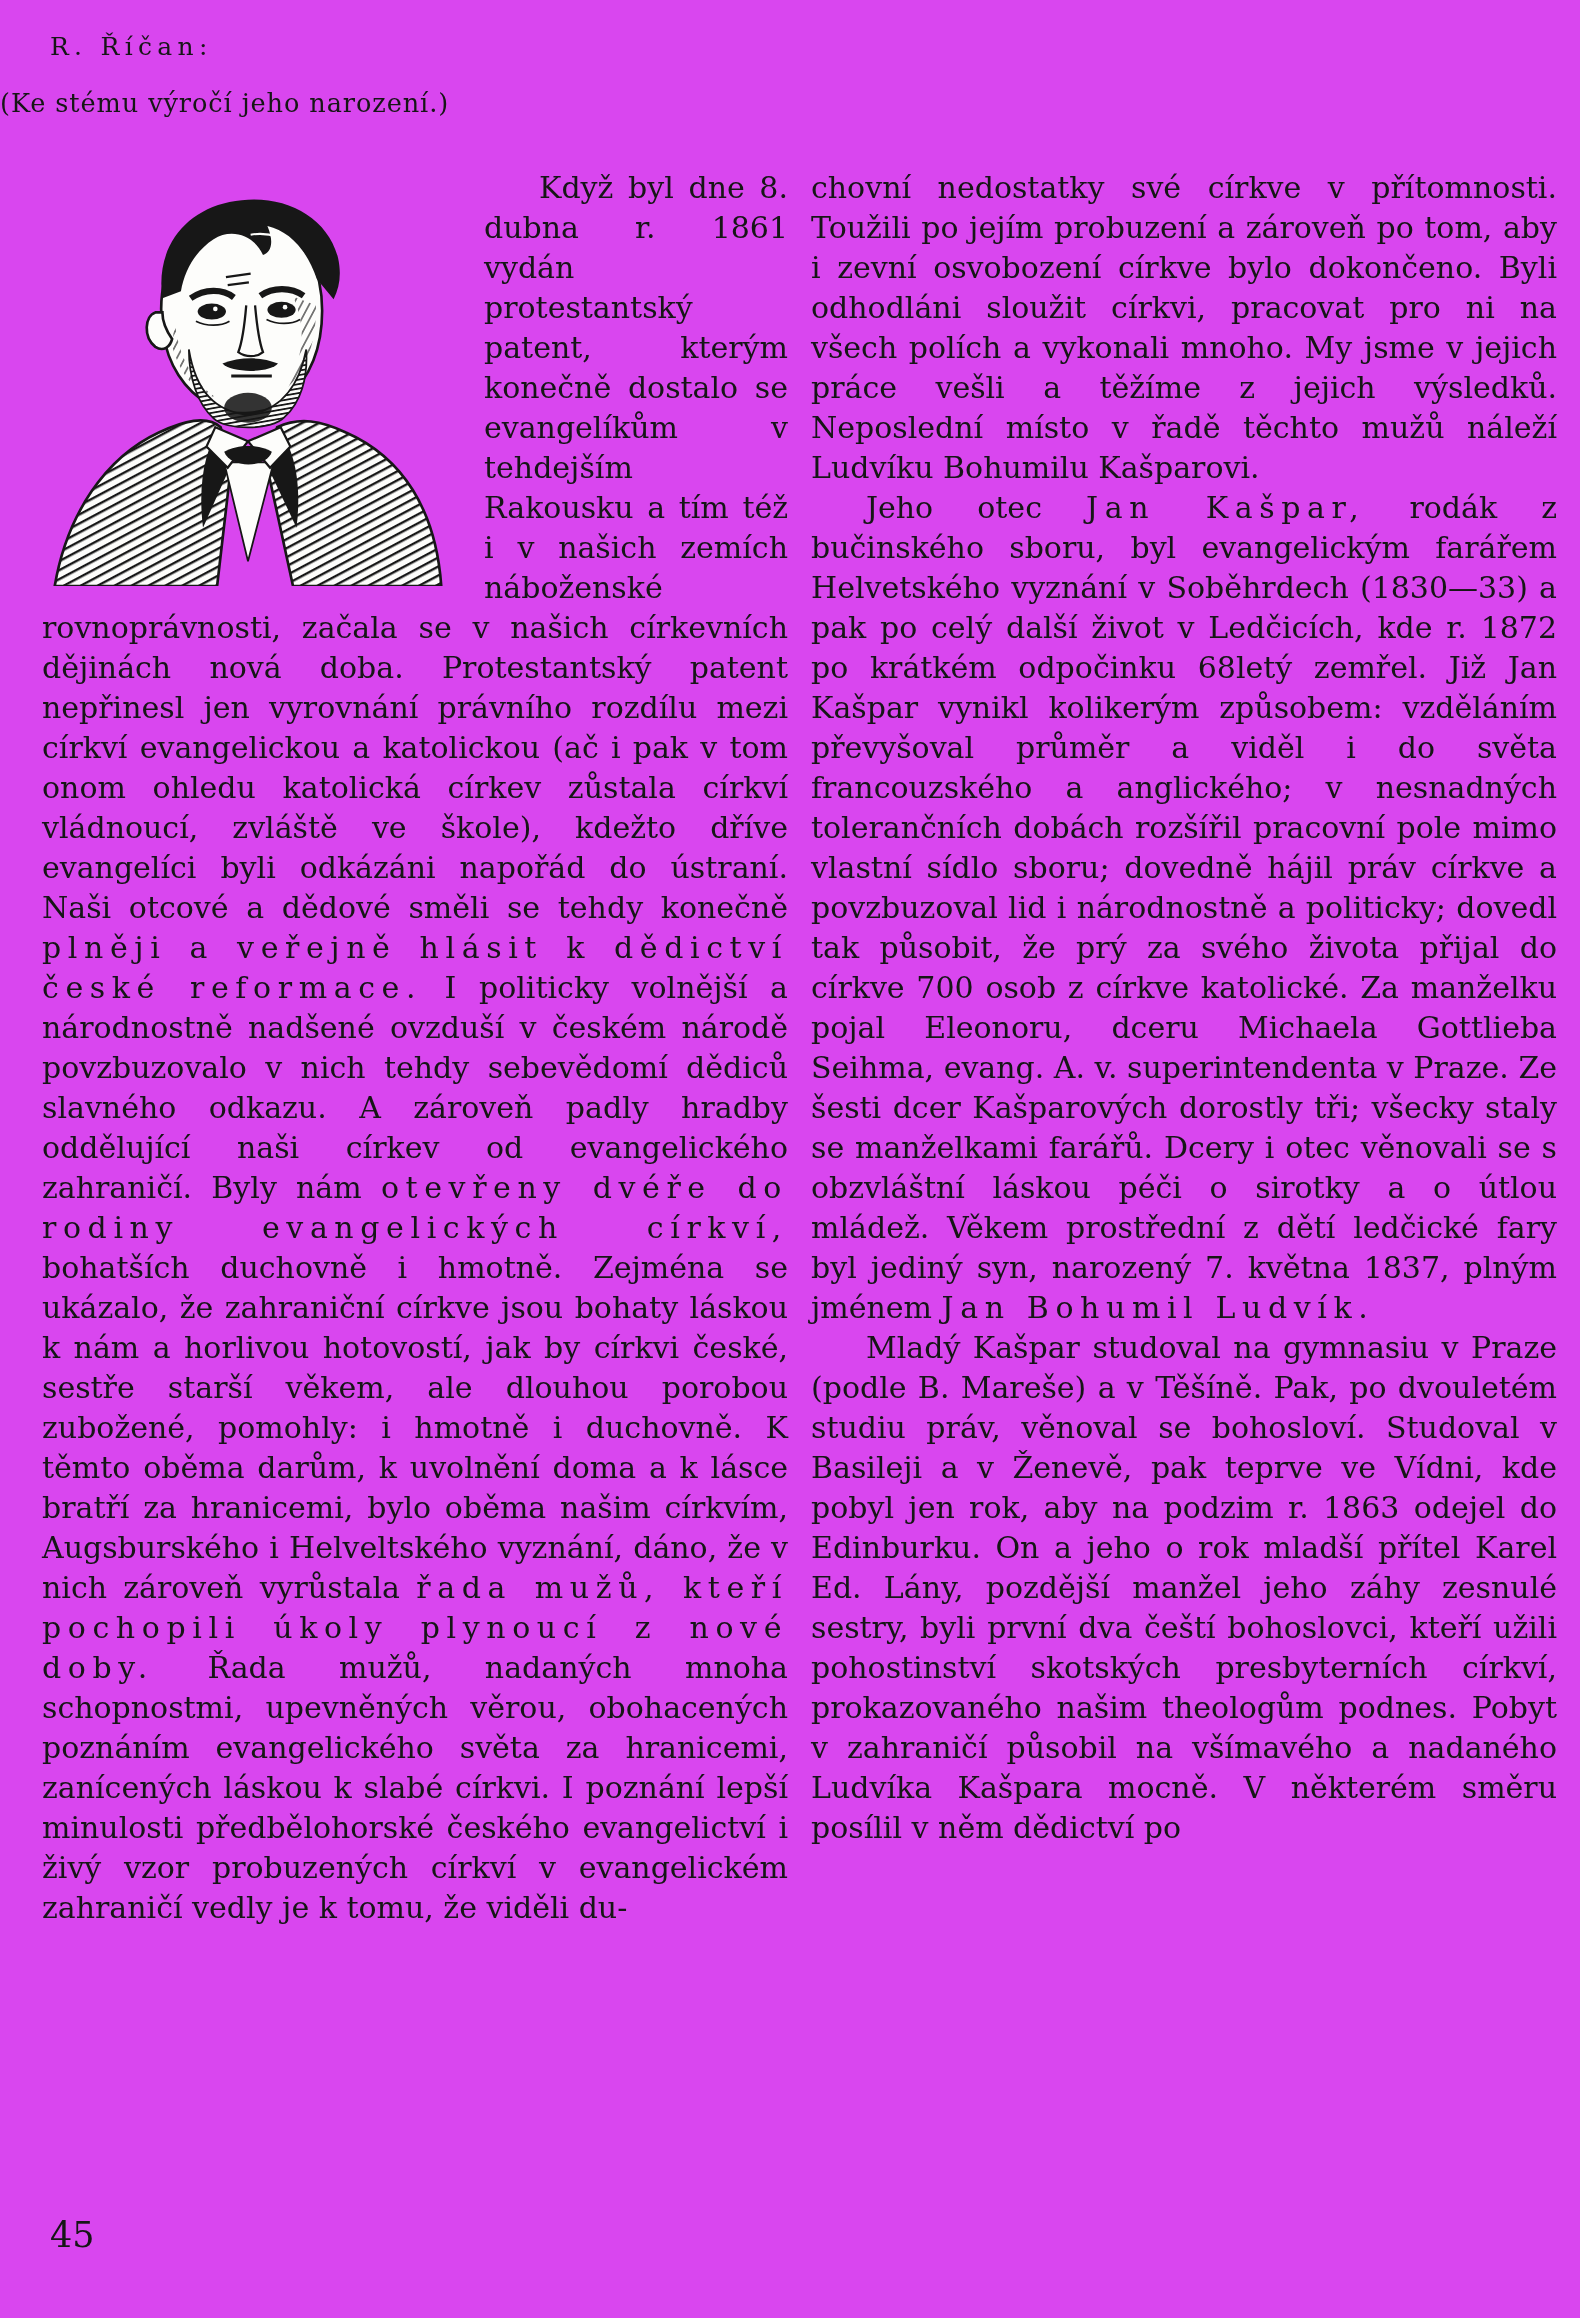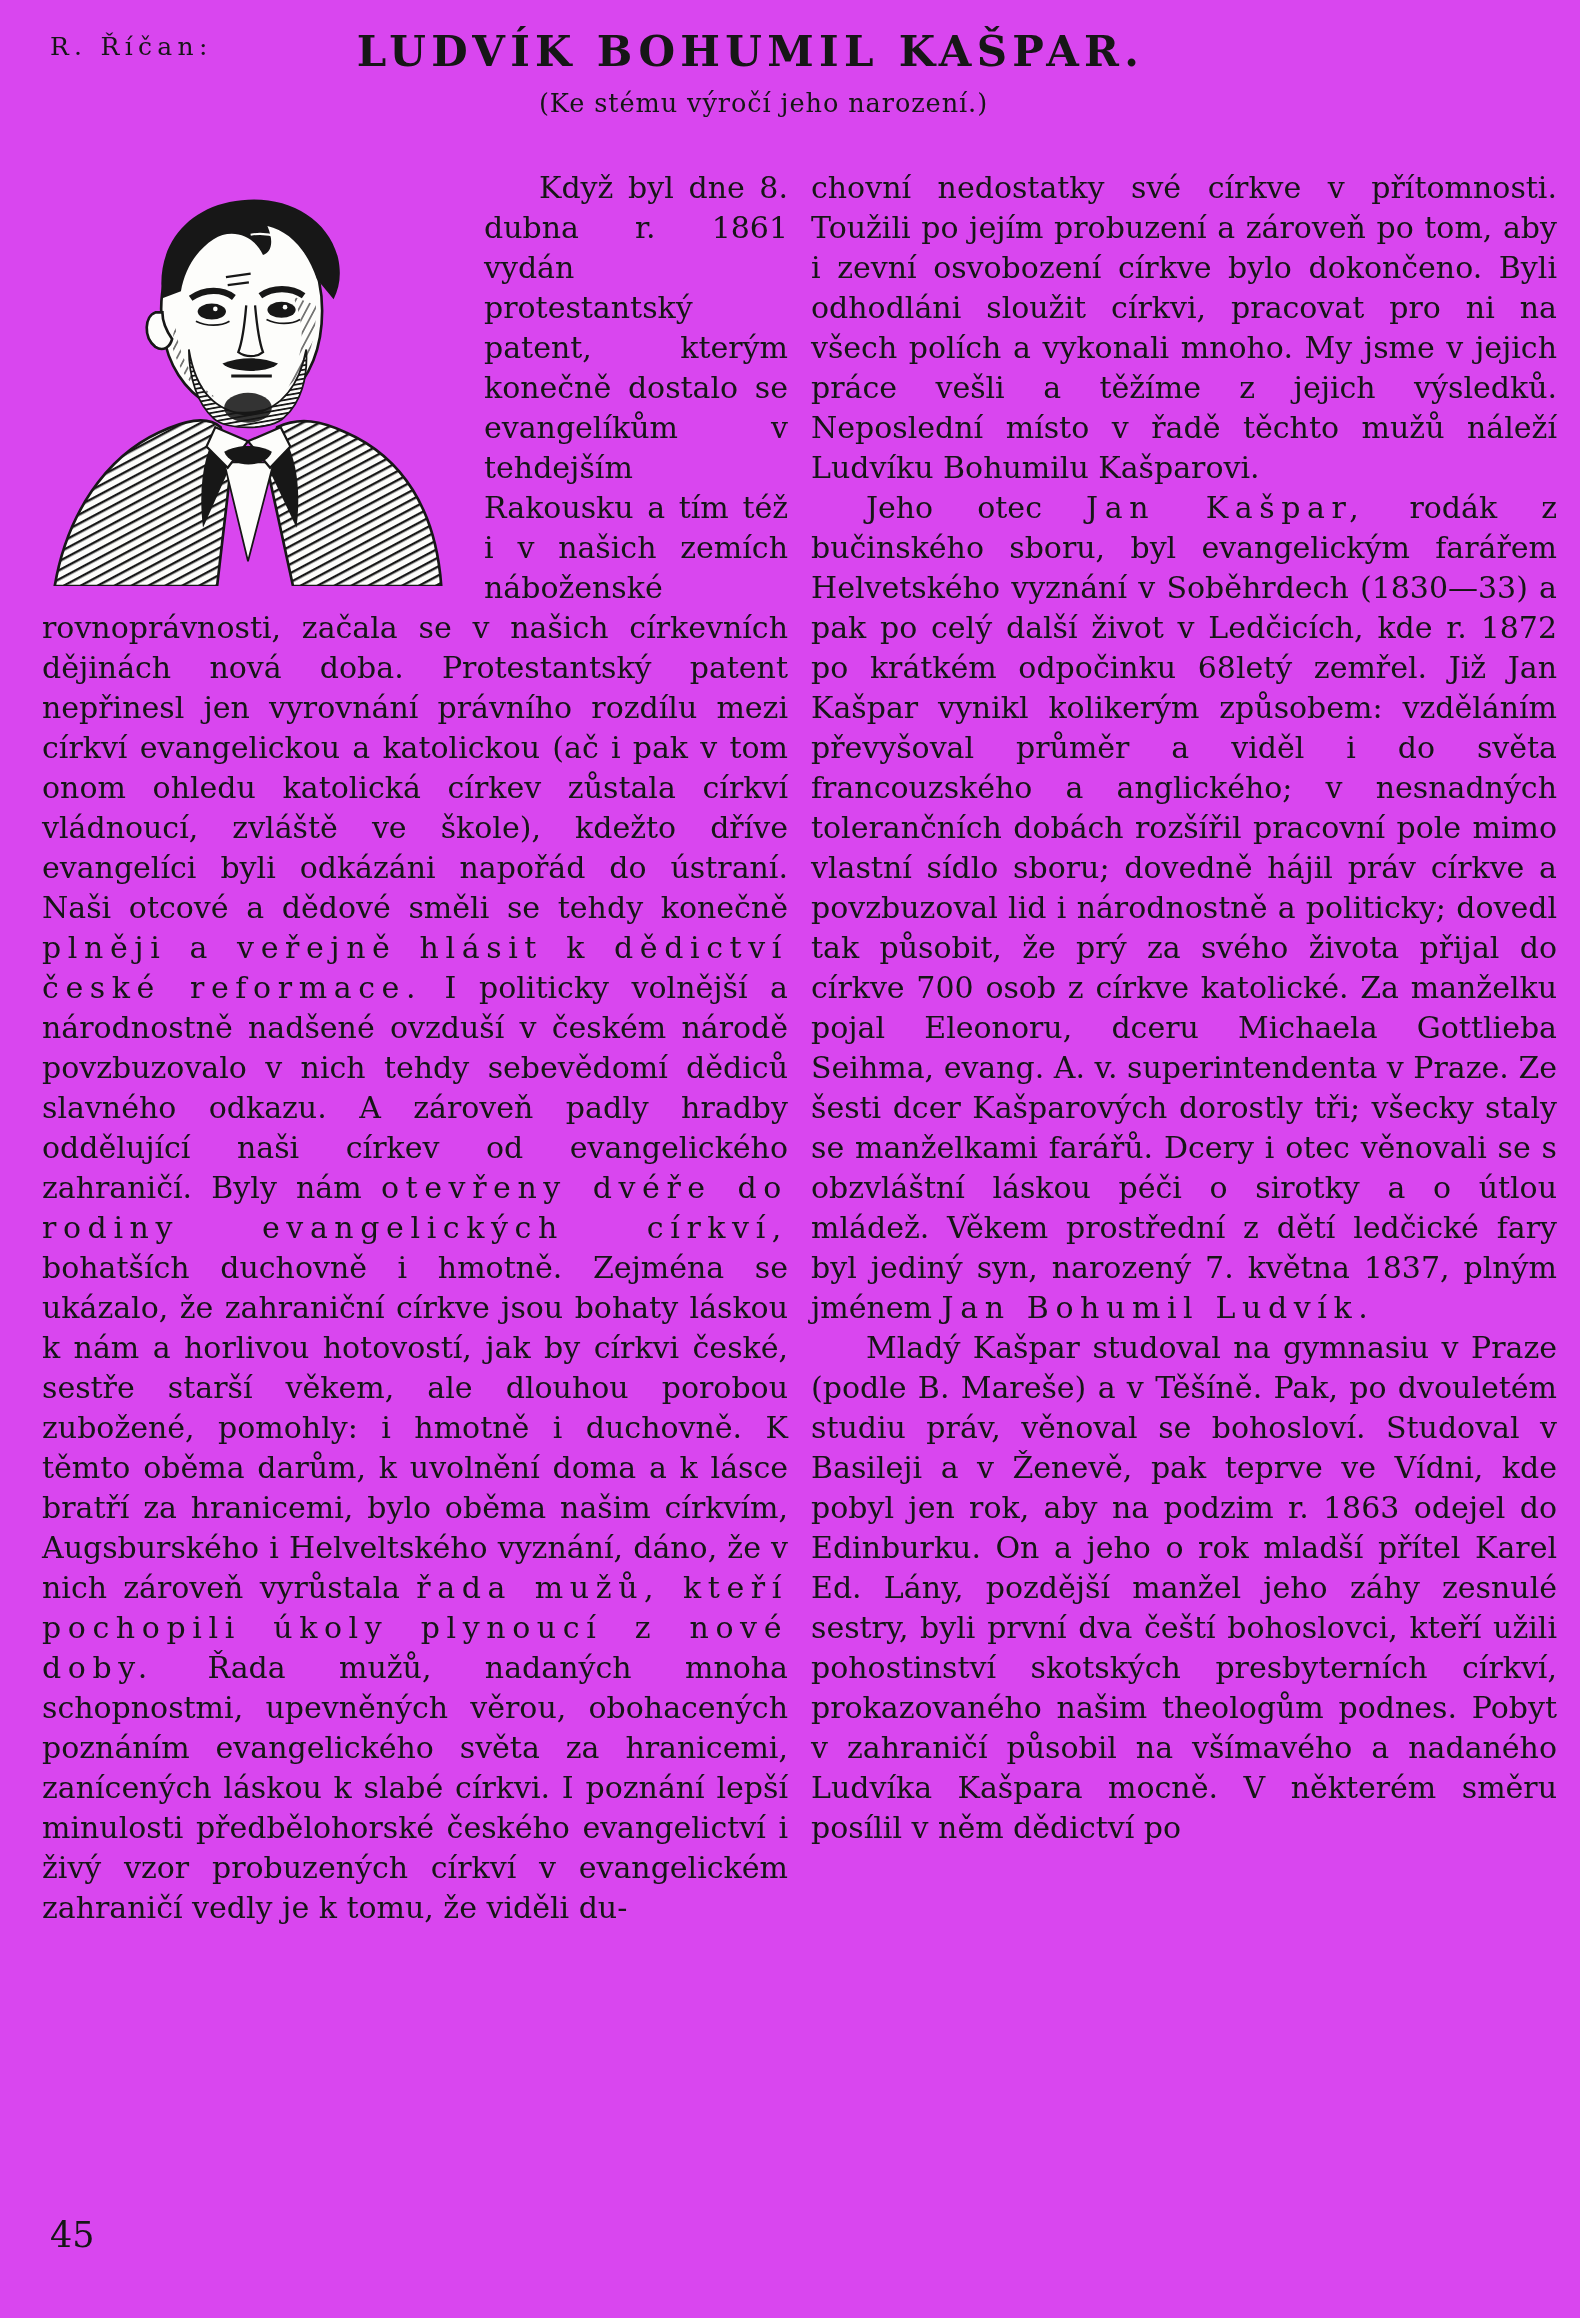--- a/index.html
+++ b/index.html
@@ -11,21 +11,21 @@
   }
   .author{
     position:absolute;left:50px;top:32px;
     font-size:25px;letter-spacing:5.3px;white-space:nowrap;
   }
   .title{
     position:absolute;top:26.5px;left:0;right:79px;text-align:center;
     font-size:42px;font-weight:bold;letter-spacing:5.3px;
   }
   .subtitle{
-    position:absolute;top:88px;left:0;right:53px;text-align:center;
+    position:absolute;top:88px;left:0;right:53px;text-align:left;
     font-size:25.6px;letter-spacing:0.9px;
   }
   .columns{
     position:absolute;top:168px;left:42px;
     display:flex;gap:23px;
   }
   .col{
     width:746px;text-align:justify;
     font-size:30px;line-height:40px;
   }
@@ -40,21 +40,20 @@
     position:absolute;left:50px;top:2215px;
     font-size:35px;font-weight:500;
   }
 </style>
 </head>
 <body>
 
 <div class="page" style="background: #d946ef; color: rgb(22, 22, 22);">
 
   <div class="author">R. Říčan:</div>
-  <div class="title">LUDVÍK BOHUMIL KAŠPAR.</div>
   <div class="subtitle">(Ke stému výročí jeho narození.)</div>
 
   <div class="columns">
 
     <div class="col">
 
       <svg class="portrait" viewBox="0 0 466 468" aria-hidden="true">
         <defs>
           <pattern id="coatHatch" width="9" height="9" patternUnits="userSpaceOnUse" patternTransform="rotate(62)">
             <rect width="9" height="9" fill="#fdfdfb"></rect>

